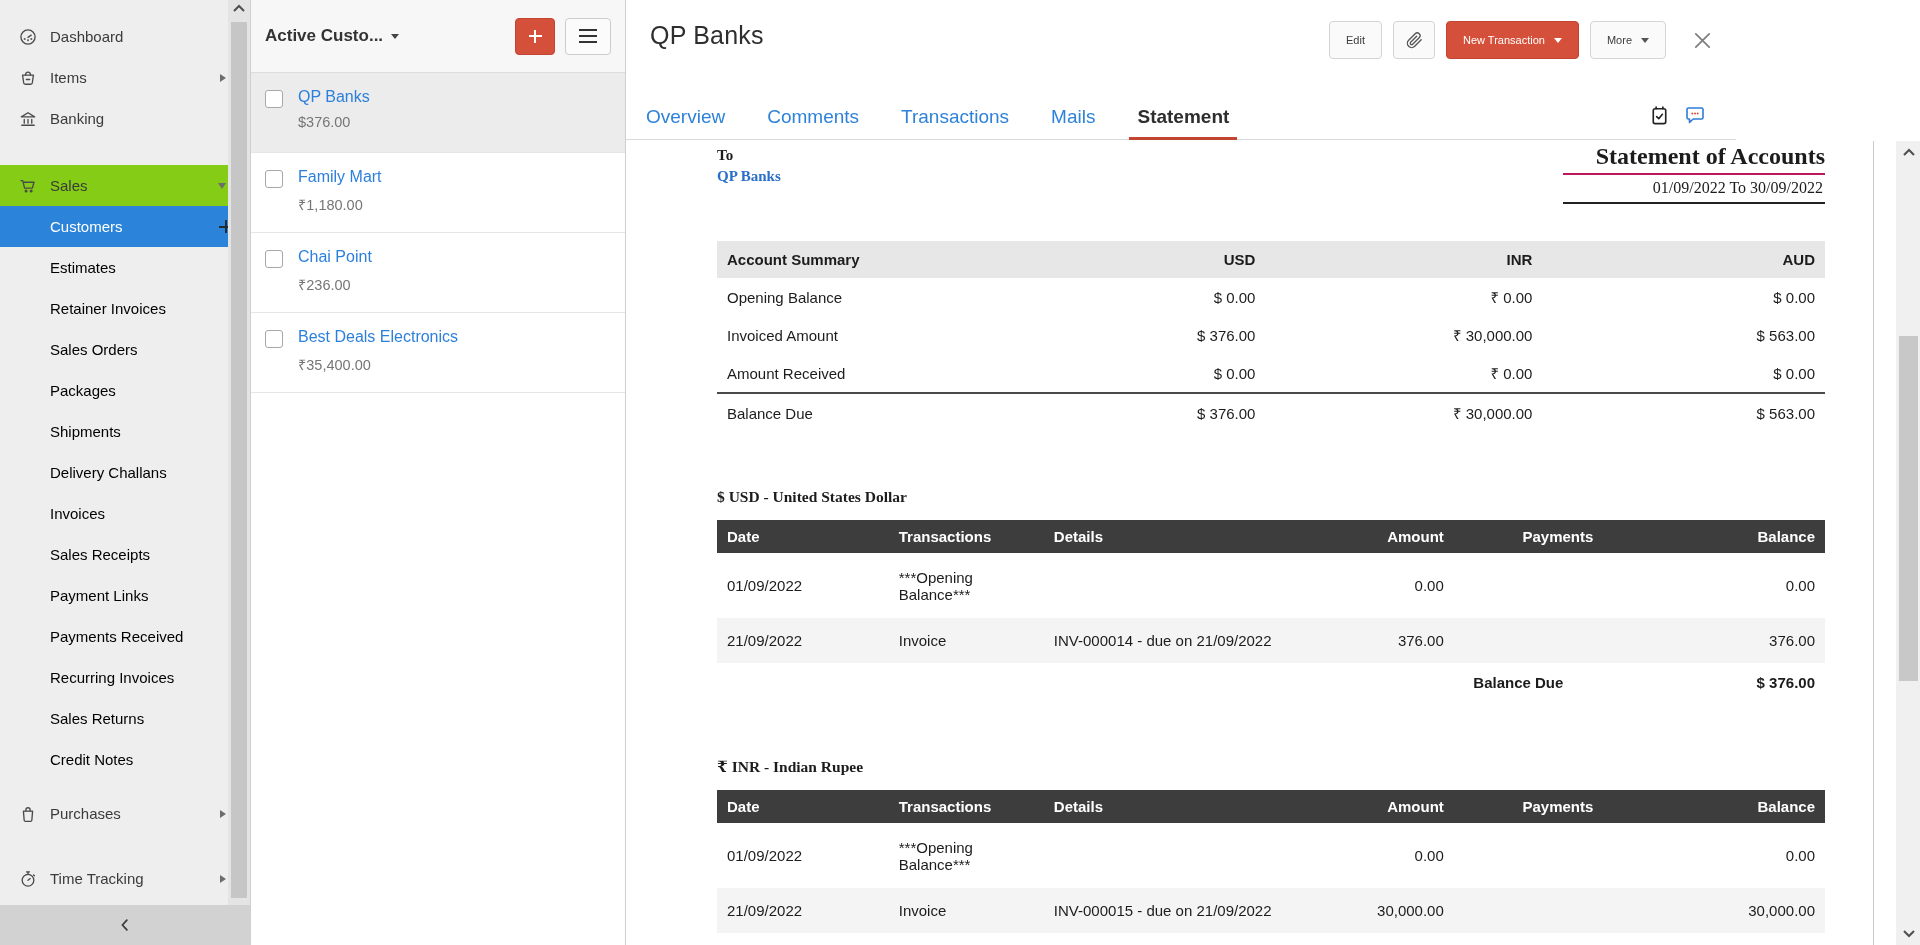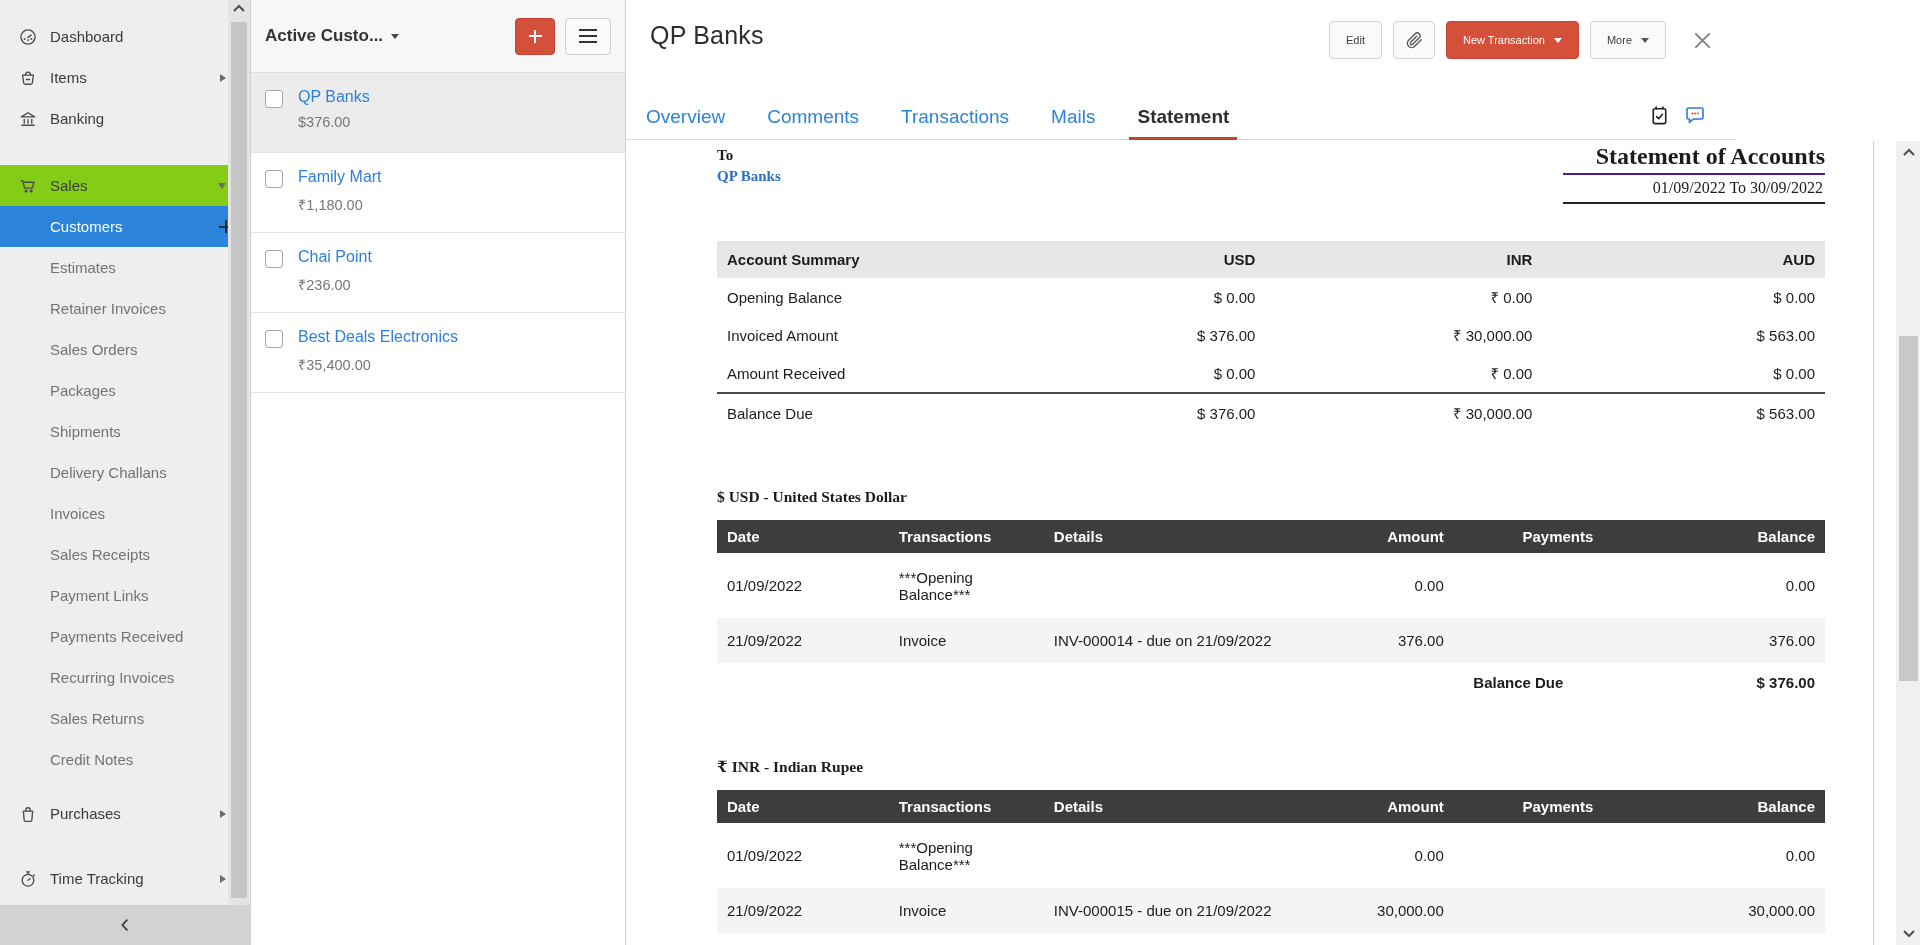--- a/index.html
+++ b/index.html
@@ -12,21 +12,21 @@
   .side-scroll .thumb { position:absolute; top:22px; left:3px; width:16px; height:876px; background:#c6c6c6; }
   .scroll-arrow { position:absolute; left:0; width:100%; display:flex; justify-content:center; color:#555; }
   .nav-spacer-top { height:16px; }
   .nav-item { display:flex; align-items:center; height:41px; padding:0 26px 0 18px; color:#3b3b3b; font-size:15px; cursor:pointer; position:relative; }
   .nav-item .nicon { width:22px; height:22px; margin-right:10px; flex:0 0 22px; display:flex; align-items:center; }
   .nav-item .expander { position:absolute; right:24px; color:#777; }
   .tri-right { width:0; height:0; border-top:4.5px solid transparent; border-bottom:4.5px solid transparent; border-left:6px solid #6d6d6d; }
   .tri-down { width:0; height:0; border-left:4.5px solid transparent; border-right:4.5px solid transparent; border-top:6px solid #6d6d6d; }
   .section-gap { height:26px; }
   .nav-item.section-head { background:#84cc16; }
-  .sub-item { display:flex; align-items:center; height:41px; padding-left:50px; font-size:15px; color:#737373; cursor:pointer; position:relative; }
+  .sub-item { display:flex; align-items:center; height:41px; padding-left:50px; font-size:15px; color:#000000; cursor:pointer; position:relative; }
   .sub-item.active { background:#2b84d9; color:#ffffff; }
   .plus { position:relative; width:13px; height:13px; display:inline-block; }
   .plus::before { content:""; position:absolute; left:5.5px; top:0; width:2px; height:13px; background:currentColor; }
   .plus::after  { content:""; position:absolute; top:5.5px; left:0; width:13px; height:2px; background:currentColor; }
   .sub-item.active .plus { color:#1f2a33; position:absolute; right:18px; top:14px; }
   .gap-13 { height:13px; } .gap-24 { height:24px; }
   .collapse-bar { position:absolute; bottom:0; left:0; width:250px; height:40px; background:#d2d2d2; display:flex; align-items:center; justify-content:center; cursor:pointer; }
 
   
   .list-panel { width:376px; flex:0 0 376px; height:945px; background:#ffffff; border-left:1px solid #cfcfcf; border-right:1px solid #cfcfcf; position:relative; }
@@ -68,21 +68,21 @@
   .doc { padding:4px 48px 0 91px; font-family:"Liberation Serif","DejaVu Serif",serif; color:#1c1c1c; position:relative; }
   .doc-gap { flex:0 0 22px; background:#fff; }
   .page-scroll { flex:0 0 25px; background:#f0f0f0; position:relative; }
   .page-scroll .thumb { position:absolute; left:3px; width:19px; top:195px; height:345px; background:#c8c8c8; }
   .page-scroll .up { position:absolute; top:6px; left:0; width:100%; display:flex; justify-content:center; color:#555; }
   .page-scroll .down { position:absolute; bottom:6px; left:0; width:100%; display:flex; justify-content:center; color:#555; }
 
   .to-label { font-size:15px; font-weight:bold; line-height:20px; }
   .to-name { font-size:15px; font-weight:bold; color:#2a6fc9; line-height:22px; cursor:pointer; }
   .stmt-head { position:absolute; top:2px; right:48px; width:262px; text-align:right; }
-  .stmt-title { font-size:24px; font-weight:bold; padding-bottom:3px; border-bottom:2px solid #4c1d95; }
+  .stmt-title { font-size:24px; font-weight:bold; padding-bottom:3px; border-bottom:2px solid #be185d; }
   .stmt-range { font-size:16px; padding:4px 2px 5px 0; border-bottom:2px solid #222; }
 
   table { border-collapse:collapse; width:100%; font-family:Liberation Sans, sans-serif; }
   .summary-table { margin-top:54px; }
   .summary-table th { background:#e7e7e7; font-size:15px; font-weight:bold; padding:10px; text-align:right; }
   .summary-table th:first-child { text-align:left; }
   .summary-table td { font-size:15px; padding:9px 10px; text-align:right; }
   .summary-table td:first-child { text-align:left; }
   .summary-table tr.balance td { border-top:2px solid #4a4a4a; }
 

